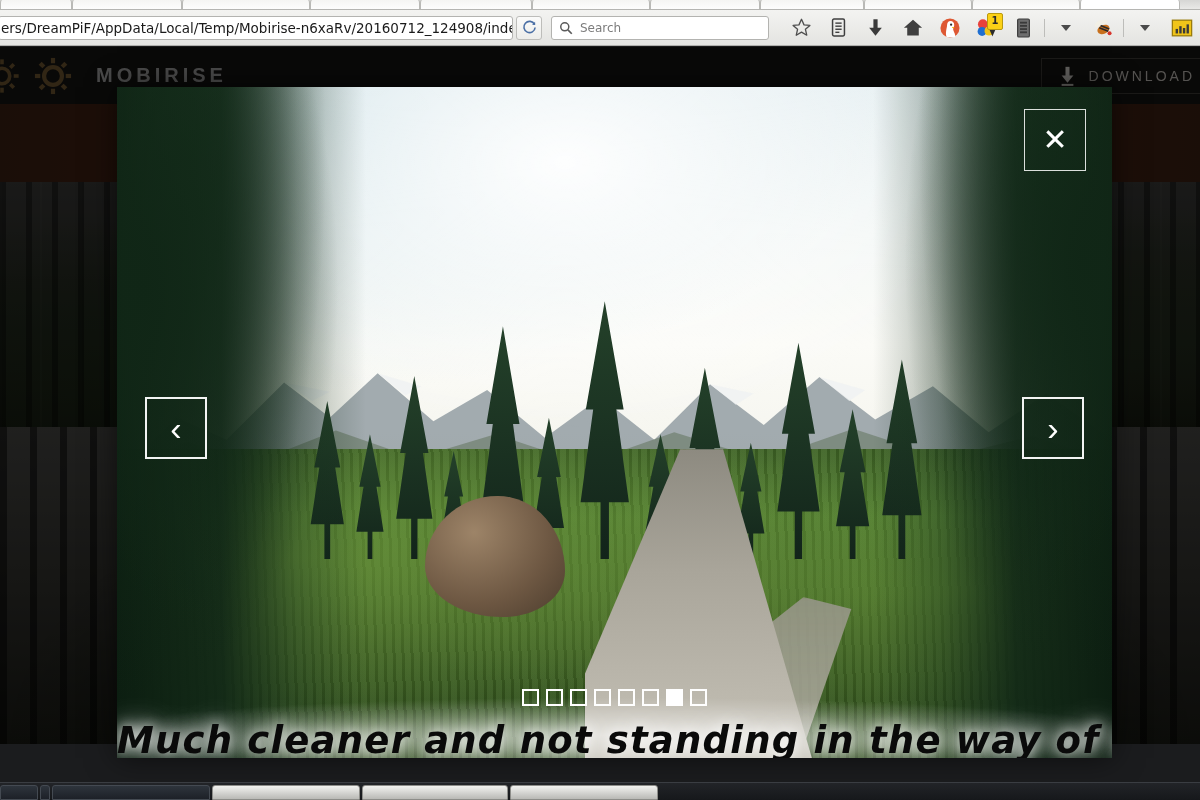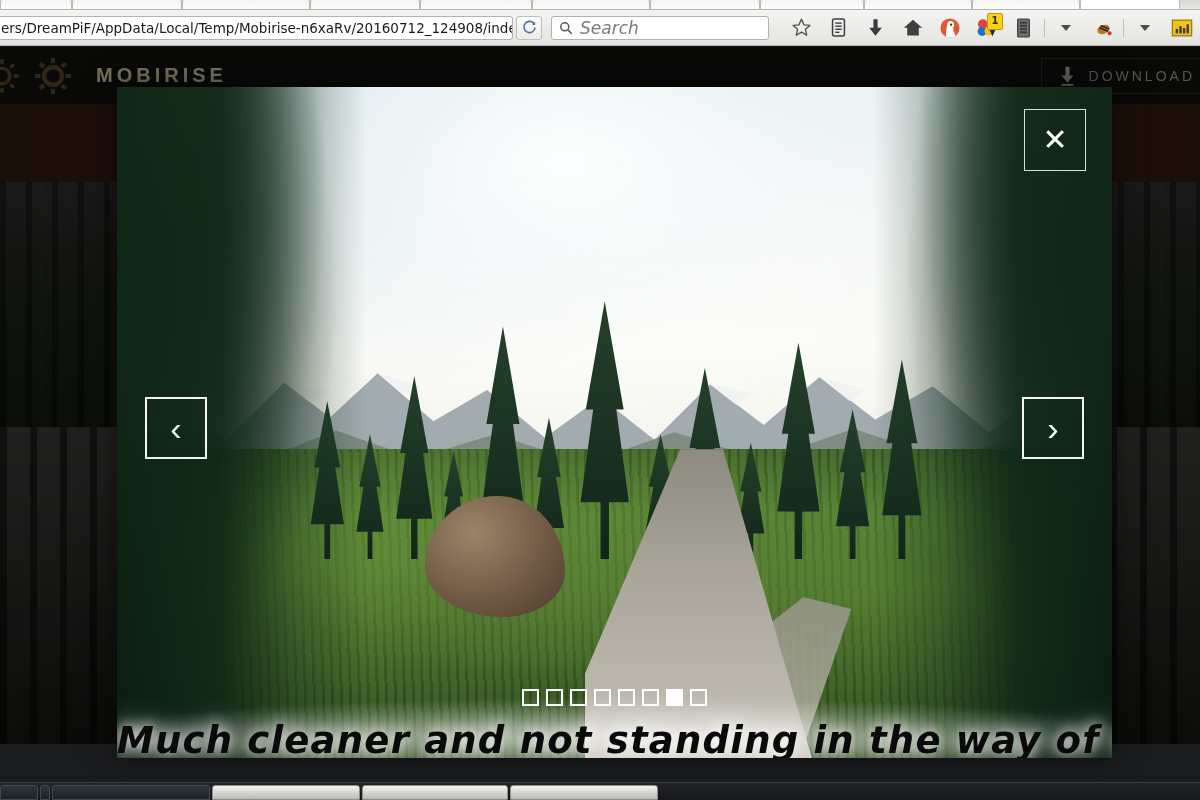--- a/index.html
+++ b/index.html
@@ -53,21 +53,21 @@
     border-left: 1px solid #cfcfcc;
     background: linear-gradient(#fbfbfa,#ededea);
     border: 1px solid #bdbdba; border-radius: 3px;
   }
   .searchbar {
     height: 24px; margin-left: 9px; flex: 0 0 218px;
     background: #fff; border: 1px solid #b3b3b0; border-radius: 3px;
     display: flex; align-items: center; gap: 7px; padding-left: 7px;
   }
   .searchbar .ph {
-    font-size: 17px; color: #7c7c7c; font-style: italic;
+    font-size: 12px; color: #7c7c7c; 
     font-family: "DejaVu Sans", sans-serif;
   }
   .tool-icons { display: flex; align-items: center; margin-left: 14px; gap: 0; }
   .tbtn {
     width: 37px; height: 30px;
     display: flex; align-items: center; justify-content: center;
     position: relative;
   }
   .sep { width: 1px; height: 18px; background: #bdbdba; margin: 0 2px; }
   .caret {
@@ -88,21 +88,21 @@
     position: absolute; top: 47px; left: 0; width: 1200px; height: 735px;
     overflow: hidden; background: #0e0e0e;
   }
   .site-header {
     position: absolute; top: 0; left: 0; width: 1200px; height: 57px;
     background: #151413;
     display: flex; align-items: center;
   }
   .logo-wrap { display: flex; align-items: center; gap: 14px; margin-left: -16px; }
   .brand {
-    font-size: 20px; letter-spacing: 4px; color: #fef9c3;
+    font-size: 20px; letter-spacing: 4px; color: #a3a3a3;
     font-weight: bold; margin-left: 10px;
     font-family: "Liberation Sans", sans-serif;
   }
   .dl-btn {
     position: absolute; right: -12px; top: 11px;
     height: 36px; padding: 0 16px;
     border: 1px solid #3d3a36;
     display: flex; align-items: center; gap: 12px;
     color: #bdb9b3; font-size: 14px; letter-spacing: 3px;
   }

